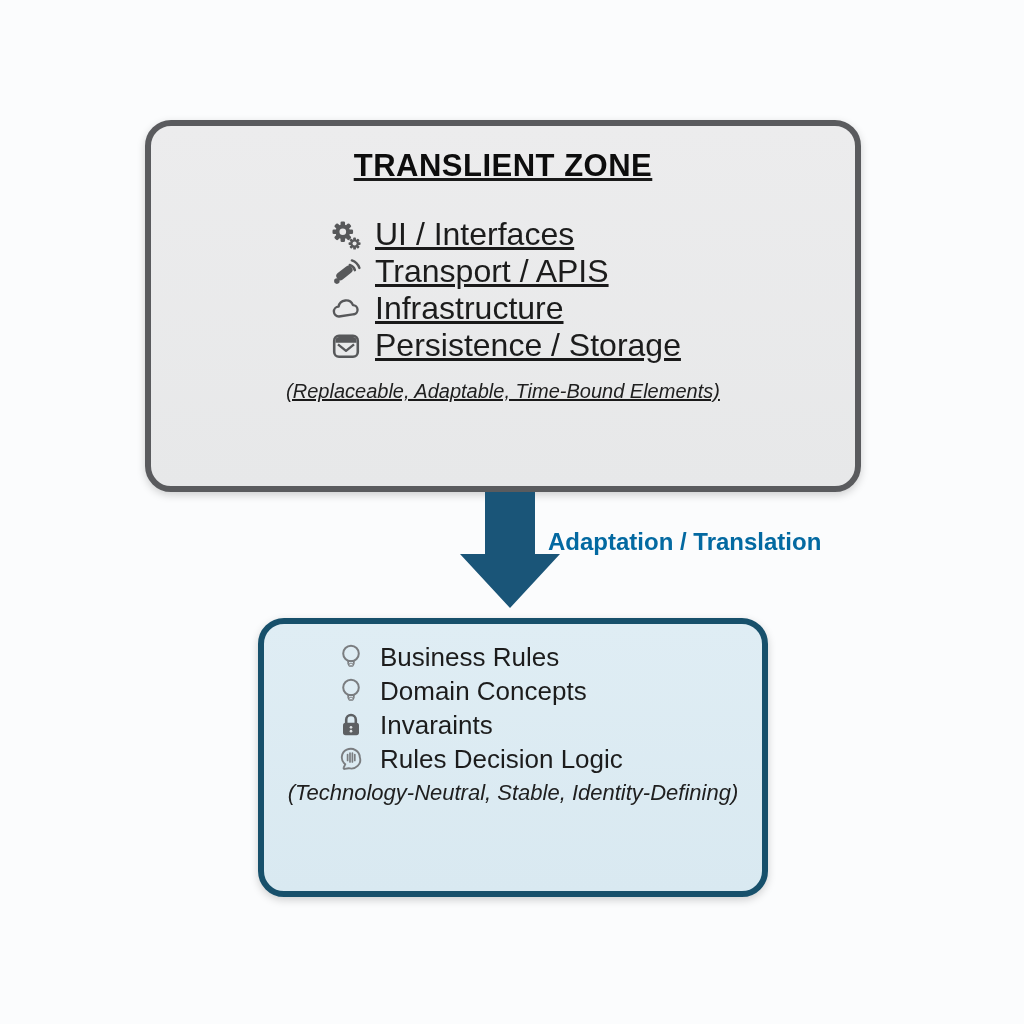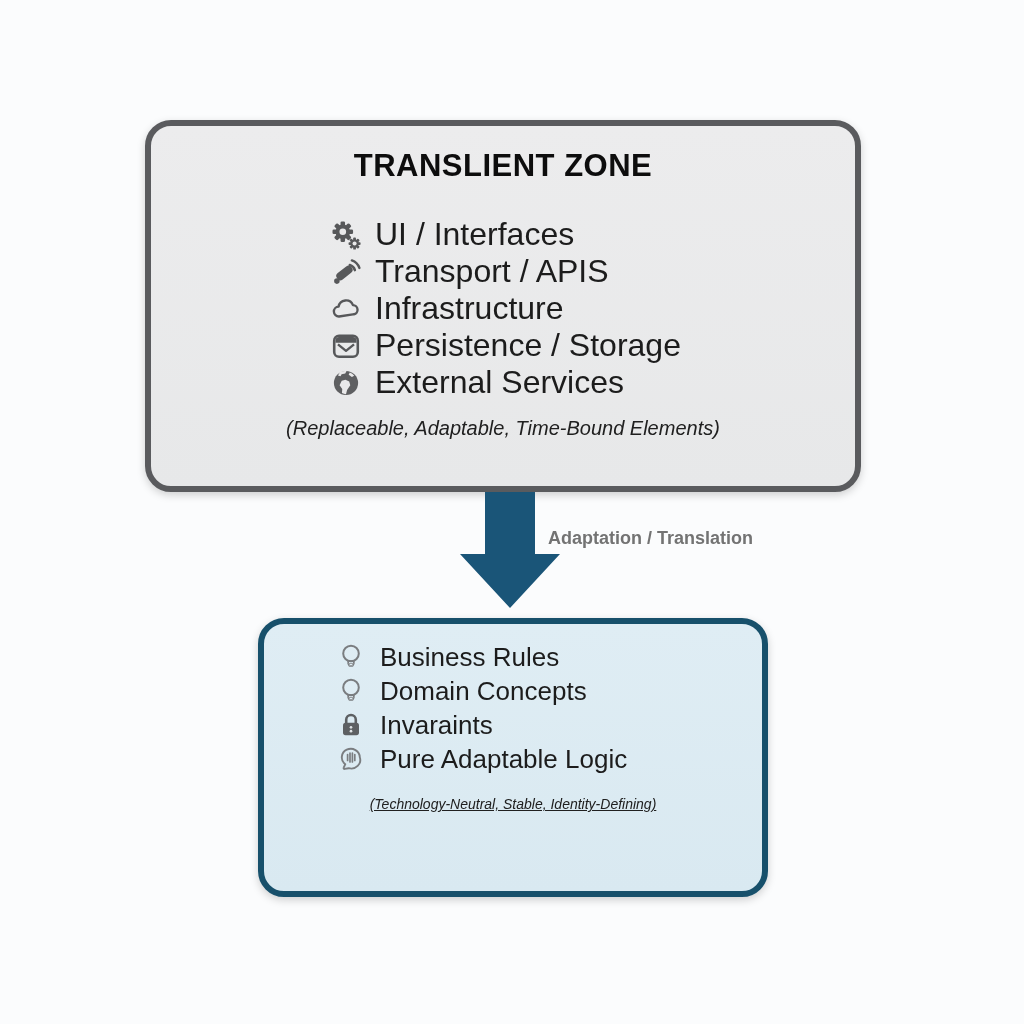--- a/index.html
+++ b/index.html
@@ -16,20 +16,21 @@
   
   .zone-box{
     position:absolute;box-sizing:border-box;
     border-radius:26px;
     box-shadow:0 3px 8px rgba(0,0,0,.18);
   }
   .transient-box{
     left:145px;top:120px;width:716px;height:372px;
     background:linear-gradient(180deg,#ececed 0%,#e7e8e9 100%);
     border:6px solid #5a5b5e;
+    text-decoration:underline;
   }
   .core-box{
     left:258px;top:618px;width:510px;height:279px;
     background:linear-gradient(180deg,#dfedf4 0%,#d9e9f1 100%);
     border:6px solid #17506b;
   }
   .zone-title{
     text-align:center;font-weight:bold;color:#0d0d0d;
     font-size:31px;letter-spacing:.5px;
   }
@@ -43,27 +44,27 @@
   .transient-box .item-row{height:37px;font-size:32px;}
   .core-box .item-row{height:34px;font-size:26px;}
   .item-icon{width:30px;height:30px;display:inline-flex;align-items:center;justify-content:center;margin-right:14px;flex:0 0 auto;}
   .item-icon svg{display:block;}
   .item-label{white-space:nowrap;color:#1c1c1c;}
 
   .zone-caption{
     text-align:center;font-style:italic;color:#202020;
   }
   .transient-box .zone-caption{margin-top:16px;font-size:20px;}
-  .core-box .zone-caption{margin-top:20px;font-size:14px;text-decoration:underline;}
+  .core-box .zone-caption{margin-top:4px;font-size:22px;}
 
   
   .flow-arrow{position:absolute;left:460px;top:492px;width:100px;height:118px;}
   .arrow-label{
     position:absolute;left:548px;top:528px;
-    font-weight:bold;font-size:18px;color:#737373;white-space:nowrap;
+    font-weight:bold;font-size:24px;color:#0369a1;white-space:nowrap;
   }
 </style>
 </head>
 <body>
 
 <div class="diagram">
 
   <div class="zone-box transient-box">
     <div class="zone-title">TRANSLIENT ZONE</div>
 
@@ -121,31 +122,20 @@
         <span class="item-icon">
           <svg width="30" height="30" viewBox="0 0 28 28">
             <rect x="3" y="4.5" width="22" height="19.5" rx="4.5" fill="none" stroke="#57585a" stroke-width="2.4"></rect>
             <path d="M4.2 11 v-2 a3.3 3.3 0 0 1 3.3-3.3 h13 a3.3 3.3 0 0 1 3.3 3.3 v2 z" fill="#57585a"></path>
             <path d="M6.5 12.5 l7.5 6 7.5-6" fill="none" stroke="#57585a" stroke-width="2.2" stroke-linejoin="round"></path>
           </svg>
         </span>
         <span class="item-label">Persistence / Storage</span>
       </li>
 
-      <li class="item-row">
-        <span class="item-icon">
-          <svg width="30" height="30" viewBox="0 0 28 28">
-            <circle cx="14" cy="14" r="11.3" fill="#5e5f61"></circle>
-            <path d="M8.5 3.8 q3-1.4 6-1 l-1.2 2.4 -3.4.6 -1 2 -2.4-.8 z" fill="#e9e9ea"></path>
-            <path d="M17.5 4.2 q2.6 1 4.2 3 l-2.2 1.2 -3-2.2 z" fill="#e9e9ea"></path>
-            <path d="M10 12 l3.5-1 3.5 1.5 1 3.5 -3 4.5 -1 4 q-2-.2-3.8-1.2 l.3-3.8 -2.5-3.5 z" fill="#e9e9ea"></path>
-          </svg>
-        </span>
-        <span class="item-label">External Services</span>
-      </li>
     </ul>
 
     <div class="zone-caption">(Replaceable, Adaptable, Time-Bound Elements)</div>
   </div>
 
   <svg class="flow-arrow" viewBox="0 0 100 118">
     <polygon points="25,0 75,0 75,62 100,62 50,116 0,62 25,62" fill="#1a5578"></polygon>
   </svg>
   <div class="arrow-label">Adaptation / Translation</div>
 
@@ -186,20 +176,20 @@
         <span class="item-label">Invaraints</span>
       </li>
 
       <li class="item-row">
         <span class="item-icon">
           <svg width="28" height="28" viewBox="0 0 28 28">
             <path d="M22.8 12.3 a9 8.6 0 1 0 -14.5 6.9 l-1.6 3.4 a.9.9 0 0 0 1 1.3 l4-.7 a9 8.6 0 0 0 11.1-10.9 z" fill="none" stroke="#7a7d80" stroke-width="1.9" stroke-linejoin="round"></path>
             <path d="M10.6 9.5 v6 M13 8 v9 M15.4 8 v9 M17.8 9.5 v6" stroke="#7a7d80" stroke-width="1.7" stroke-linecap="round"></path>
           </svg>
         </span>
-        <span class="item-label">Pure Adaptable Logic</span>
+        <span class="item-label">Rules Decision Logic</span>
       </li>
     </ul>
 
     <div class="zone-caption">(Technology-Neutral, Stable, Identity-Defining)</div>
   </div>
 
 </div>
 
 </body></html>

